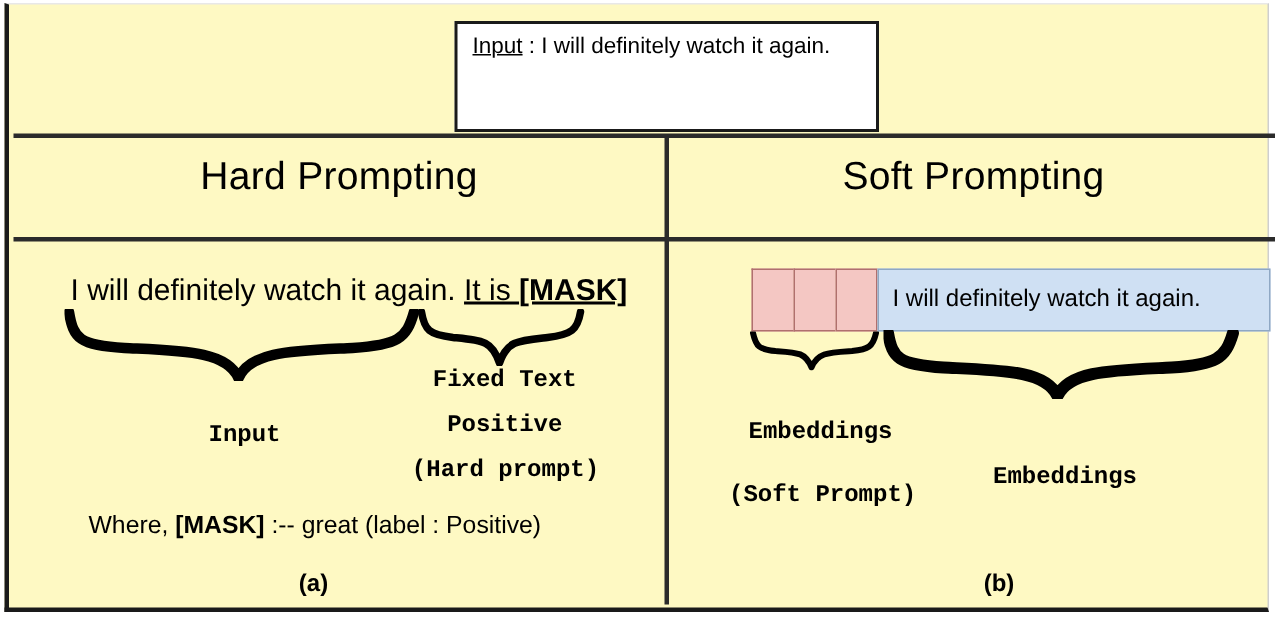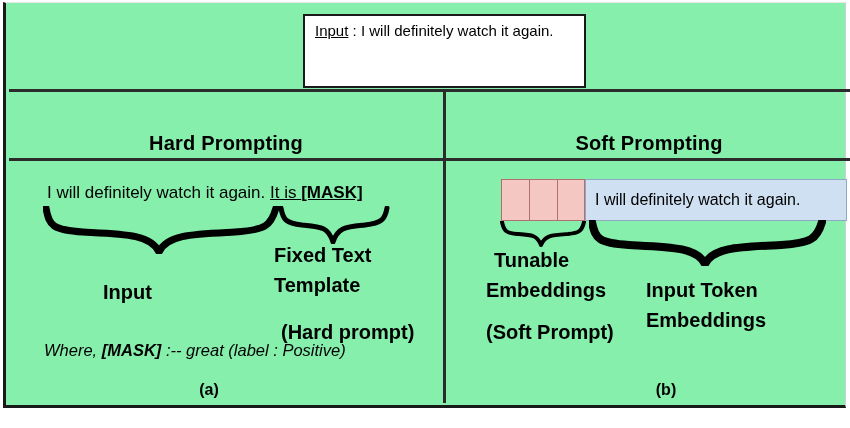--- a/index.html
+++ b/index.html
@@ -13,21 +13,21 @@
   }
   .figure{
     position:absolute;
     left:3px; top:2px;
     width:843px; height:406px;
     box-sizing:border-box;
     border-left:3px solid #1a1a1a;
     border-right:1px solid #cfcfcf;
     border-bottom:3px solid #1a1a1a;
     border-top:1px solid #e8e8e8;
-    background:#86efac;
+    background:#fef9c3;
   }
 
   
   .example-box{
     position:absolute;
     left:297px; top:11px;
     width:283px; height:74px;
     box-sizing:border-box;
     border:2px solid #1a1a1a;
     background:#fff;
@@ -56,42 +56,42 @@
   .vrule{
     position:absolute;
     left:437px; top:88px;
     width:0; height:312px;
     border-left:3px solid #2b2b2b;
   }
 
   
   .col-head{
     position:absolute;
-    top:120px;
+    top:94px;
     height:40px;
-    font-size:20px;
-    font-weight:bold;
+    font-size:26px;
+    font-weight:normal;
     display:flex;
     align-items:center;
     justify-content:center;
     letter-spacing:.2px;
   }
   .col-head.left{ left:3px; width:434px; }
   .col-head.right{ left:440px; width:406px; }
 
   
   .panel-left{
     position:absolute;
     left:3px; top:158px;
     width:434px; height:248px;
   }
   .hard-line{
     position:absolute;
     left:38px; top:22px;
-    font-size:17px;
+    font-size:20px;
     white-space:nowrap;
   }
   .hard-line .tmpl{
     text-decoration:underline;
     font-weight:normal;
   }
   .hard-line .mask{
     font-weight:bold;
     text-decoration:underline;
   }
@@ -103,36 +103,36 @@
   }
   .brace-fixed{
     position:absolute;
     left:269px; top:45px;
     width:112px; height:38px;
   }
   .brace svg{ display:block; width:100%; height:100%; }
 
   .lbl{
     position:absolute;
-    font-size:20px;
+    font-size:16px;
     font-weight:bold;
     white-space:nowrap;
-    text-align:left;
+    text-align:center;
+    font-family:Liberation Mono, monospace;
   }
   .lbl-input{ left:94px; top:120px; width:120px; }
   .lbl-fixed{ left:265px; top:83px;  width:125px; }
   .lbl-template{ left:265px; top:113px; width:125px; }
-  .lbl-hardprompt{ left:272px; top:143px; width:140px;margin-top:17px; }
+  .lbl-hardprompt{ left:258px; top:143px; width:140px; }
 
   .where-line{
     position:absolute;
-    left:35px; top:180px;
+    left:50px; top:180px;
     font-size:16.5px;
     white-space:nowrap;
-    font-style:italic;
   }
   .where-line b{ font-weight:bold; }
 
   .fig-label{
     position:absolute;
     font-size:16px;
     font-weight:bold;
     text-align:center;
   }
   .fig-a{ left:170px; top:220px; width:60px; }
@@ -220,21 +220,21 @@
     </div>
 
     <div class="brace brace-fixed">
       <svg viewBox="0 0 112 38" preserveAspectRatio="none">
         <path d="M3,2 C5,14 8,17 24,19 C44,21 50,21 55,36 C60,21 68,21 87,19 C103,17 107,14 109,2" fill="none" stroke="#000" stroke-width="5" stroke-linecap="round" stroke-linejoin="round"></path>
       </svg>
     </div>
 
     <div class="lbl lbl-input">Input</div>
     <div class="lbl lbl-fixed">Fixed Text</div>
-    <div class="lbl lbl-template">Template</div>
+    <div class="lbl lbl-template">Positive</div>
     <div class="lbl lbl-hardprompt">(Hard prompt)</div>
 
     <div class="where-line">
       <span>Where,  </span><b>[MASK]</b><span> :-- great (label : Positive)</span>
     </div>
 
     <div class="fig-label fig-a">(a)</div>
   </div>
 
   <div class="panel-right">
@@ -253,22 +253,20 @@
         <path d="M2,1 C4,10 6,12 17,13 C32,14 37,14 41,24 C45,14 52,14 68,13 C79,12 82,10 84,1" fill="none" stroke="#000" stroke-width="4" stroke-linecap="round" stroke-linejoin="round"></path>
       </svg>
     </div>
 
     <div class="brace brace-token">
       <svg viewBox="0 0 238 46" preserveAspectRatio="none">
         <path d="M3,2 C6,19 10,23 40,25 C80,27 108,27 116,44 C124,27 152,27 192,25 C222,23 228,19 233,2" fill="none" stroke="#000" stroke-width="8" stroke-linecap="round" stroke-linejoin="round"></path>
       </svg>
     </div>
 
-    <div class="lbl lbl-tunable">Tunable</div>
     <div class="lbl lbl-embeddings">Embeddings</div>
     <div class="lbl lbl-softprompt">(Soft Prompt)</div>
-    <div class="lbl lbl-inputtoken">Input Token</div>
     <div class="lbl lbl-tokenemb">Embeddings</div>
 
     <div class="fig-label fig-b">(b)</div>
   </div>
 
 </div>
 
 </body></html>

